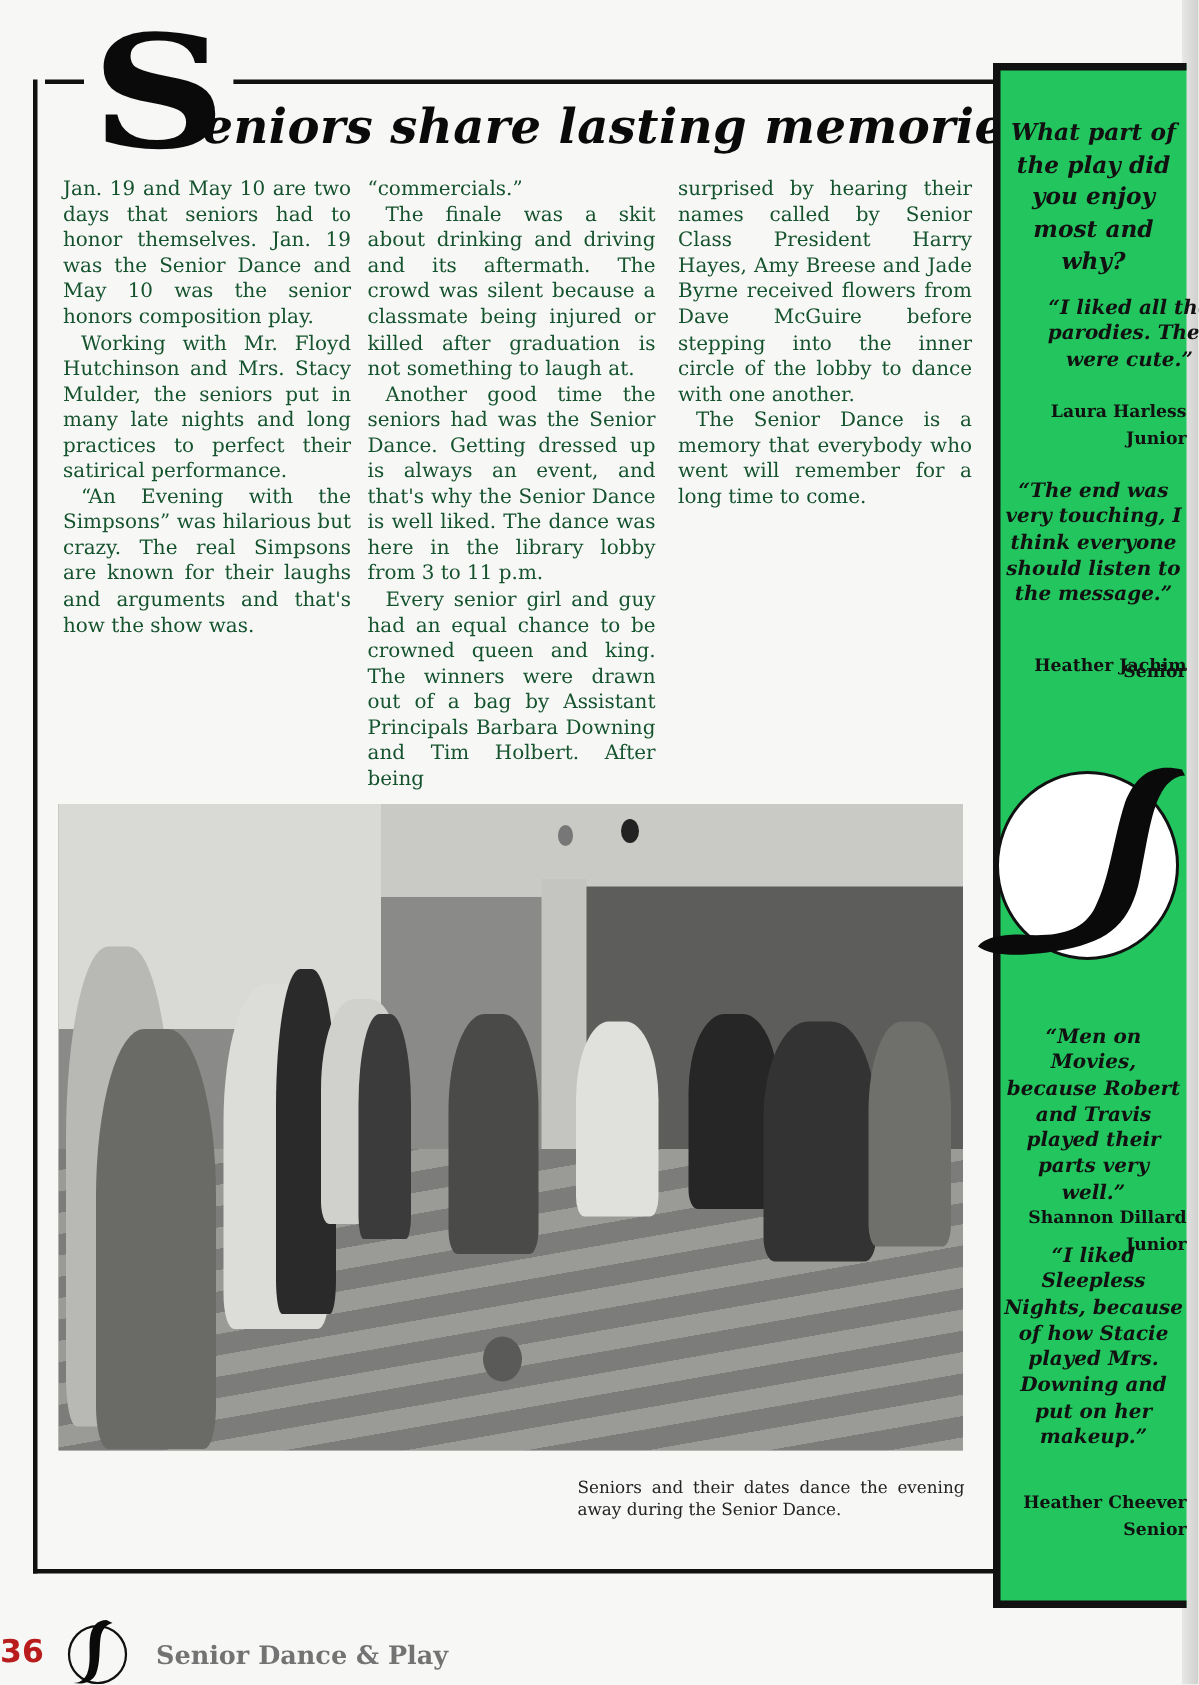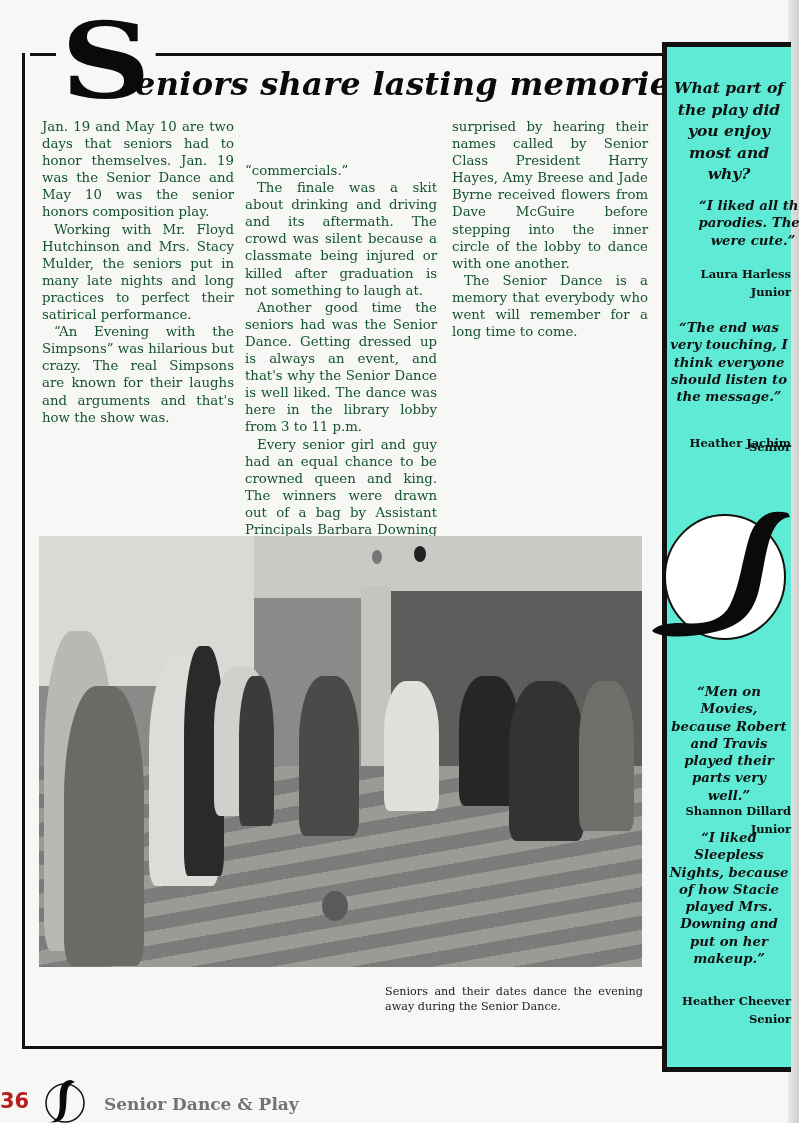--- a/index.html
+++ b/index.html
@@ -28,21 +28,21 @@
   }
 
   .col {
     position:absolute; top:118px; width:192px;
     font-family:"DejaVu Serif", serif; font-size:13.3px; line-height:17.1px;
     text-align:justify; color:#14532d;
   }
   .col p { margin:0; text-indent:12px; }
   .col p.noindent { text-indent:0; }
   .col1 { left:42px; }
-  .col2 { left:245px;margin-top:44px; }
+  .col2 { left:245px; }
   .col3 { left:452px; width:196px; }
 
   
   .photo {
     position:absolute; left:39px; top:536px; width:603px; height:431px;
     background:#8a8a88; overflow:hidden;
   }
   .photo .wall-left { position:absolute; left:0; top:0; width:215px; height:150px; background:#d9d9d6; }
   .photo .ceiling { position:absolute; left:215px; top:0; width:388px; height:62px; background:#c9c9c6; }
   .photo .back-room { position:absolute; left:340px; top:55px; width:263px; height:180px; background:#5d5d5b; }
@@ -56,21 +56,21 @@
 
   .caption {
     position:absolute; left:385px; top:984px; width:258px;
     font-family:"DejaVu Serif", serif; font-size:11.2px; line-height:15px;
     text-align:justify; color:#222;
   }
 
   
   .sidebar {
     position:absolute; left:662px; top:42px; width:124px; height:1020px;
-    border:5px solid #111; border-right:none; background:#5eead4;
+    border:5px solid #111; border-right:none; background:#22c55e;
   }
   .sb-question {
     position:absolute; left:0; top:30px; width:124px; text-align:center;
     font-family:"DejaVu Serif", serif; font-weight:bold; font-style:italic;
     font-size:15.5px; line-height:21.5px; color:#111;
   }
   .sb-quote {
     position:absolute; width:124px; text-align:center;
     font-family:"DejaVu Serif", serif; font-weight:bold; font-style:italic;
     font-size:13.3px; line-height:17.3px; color:#111;

